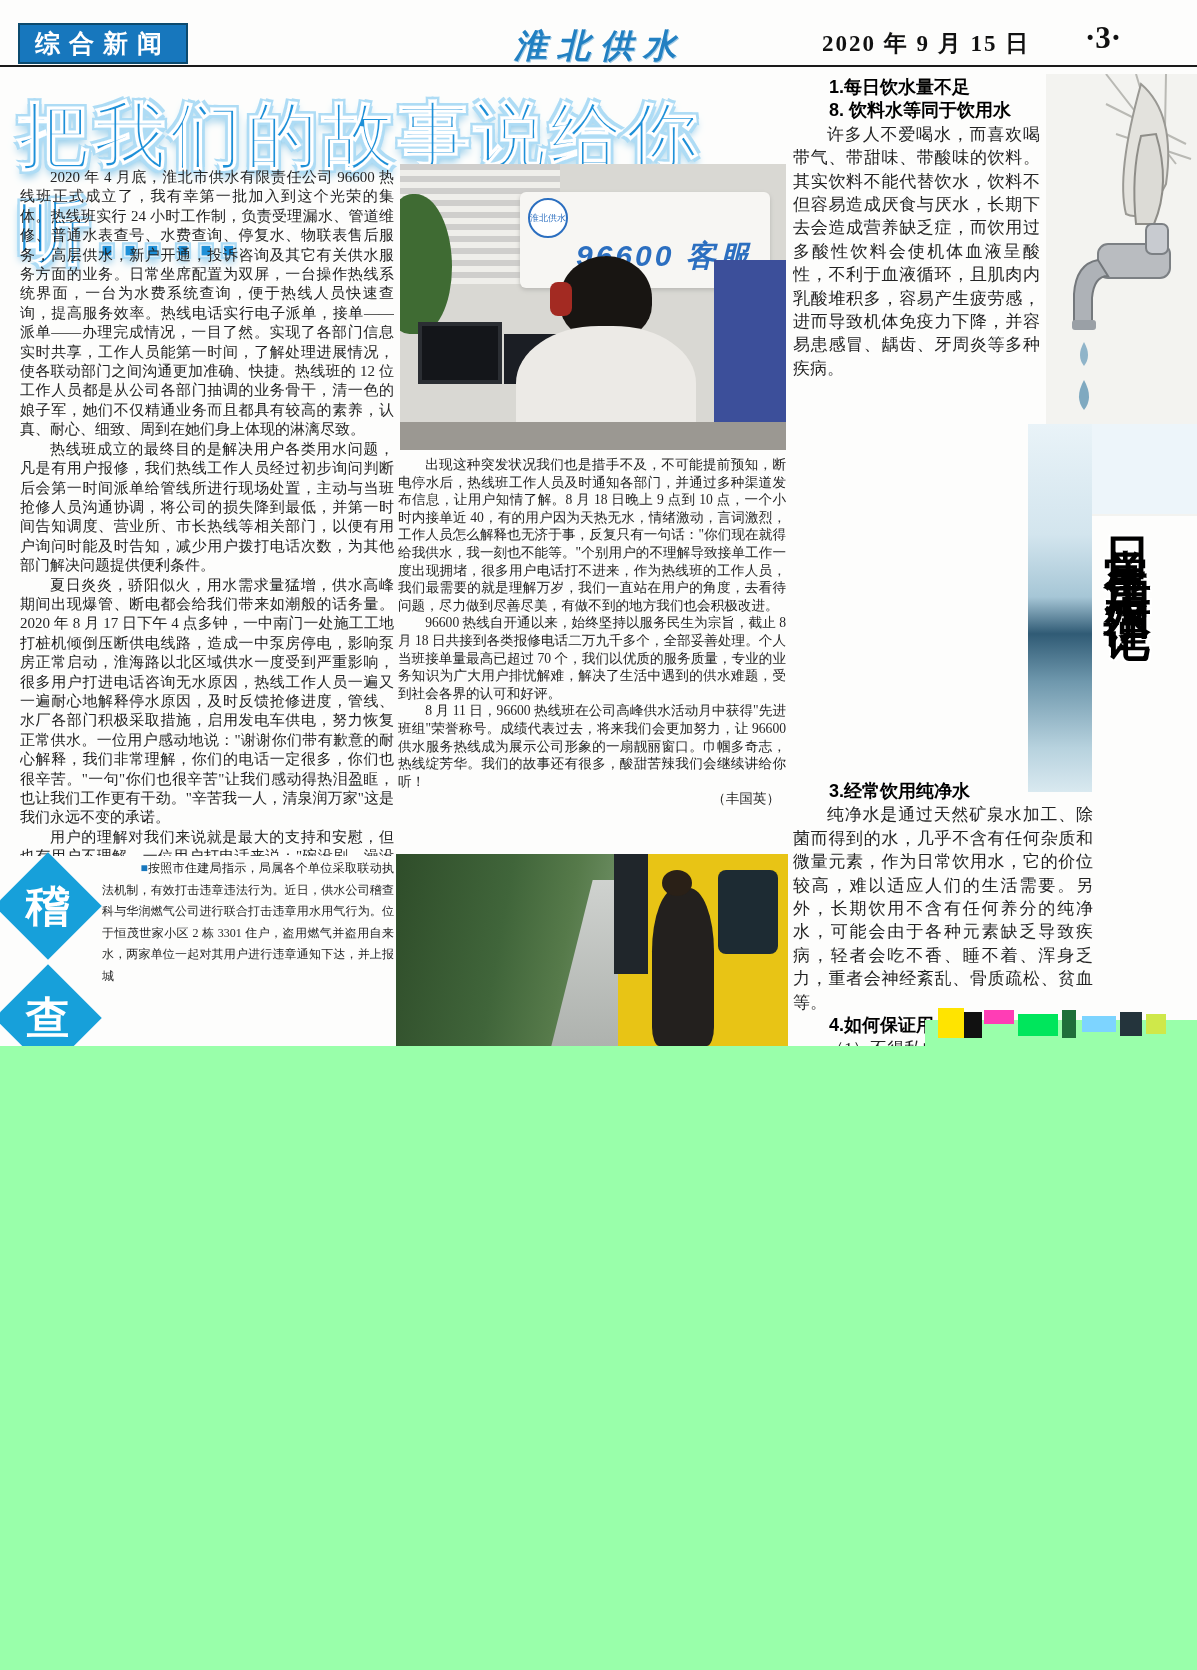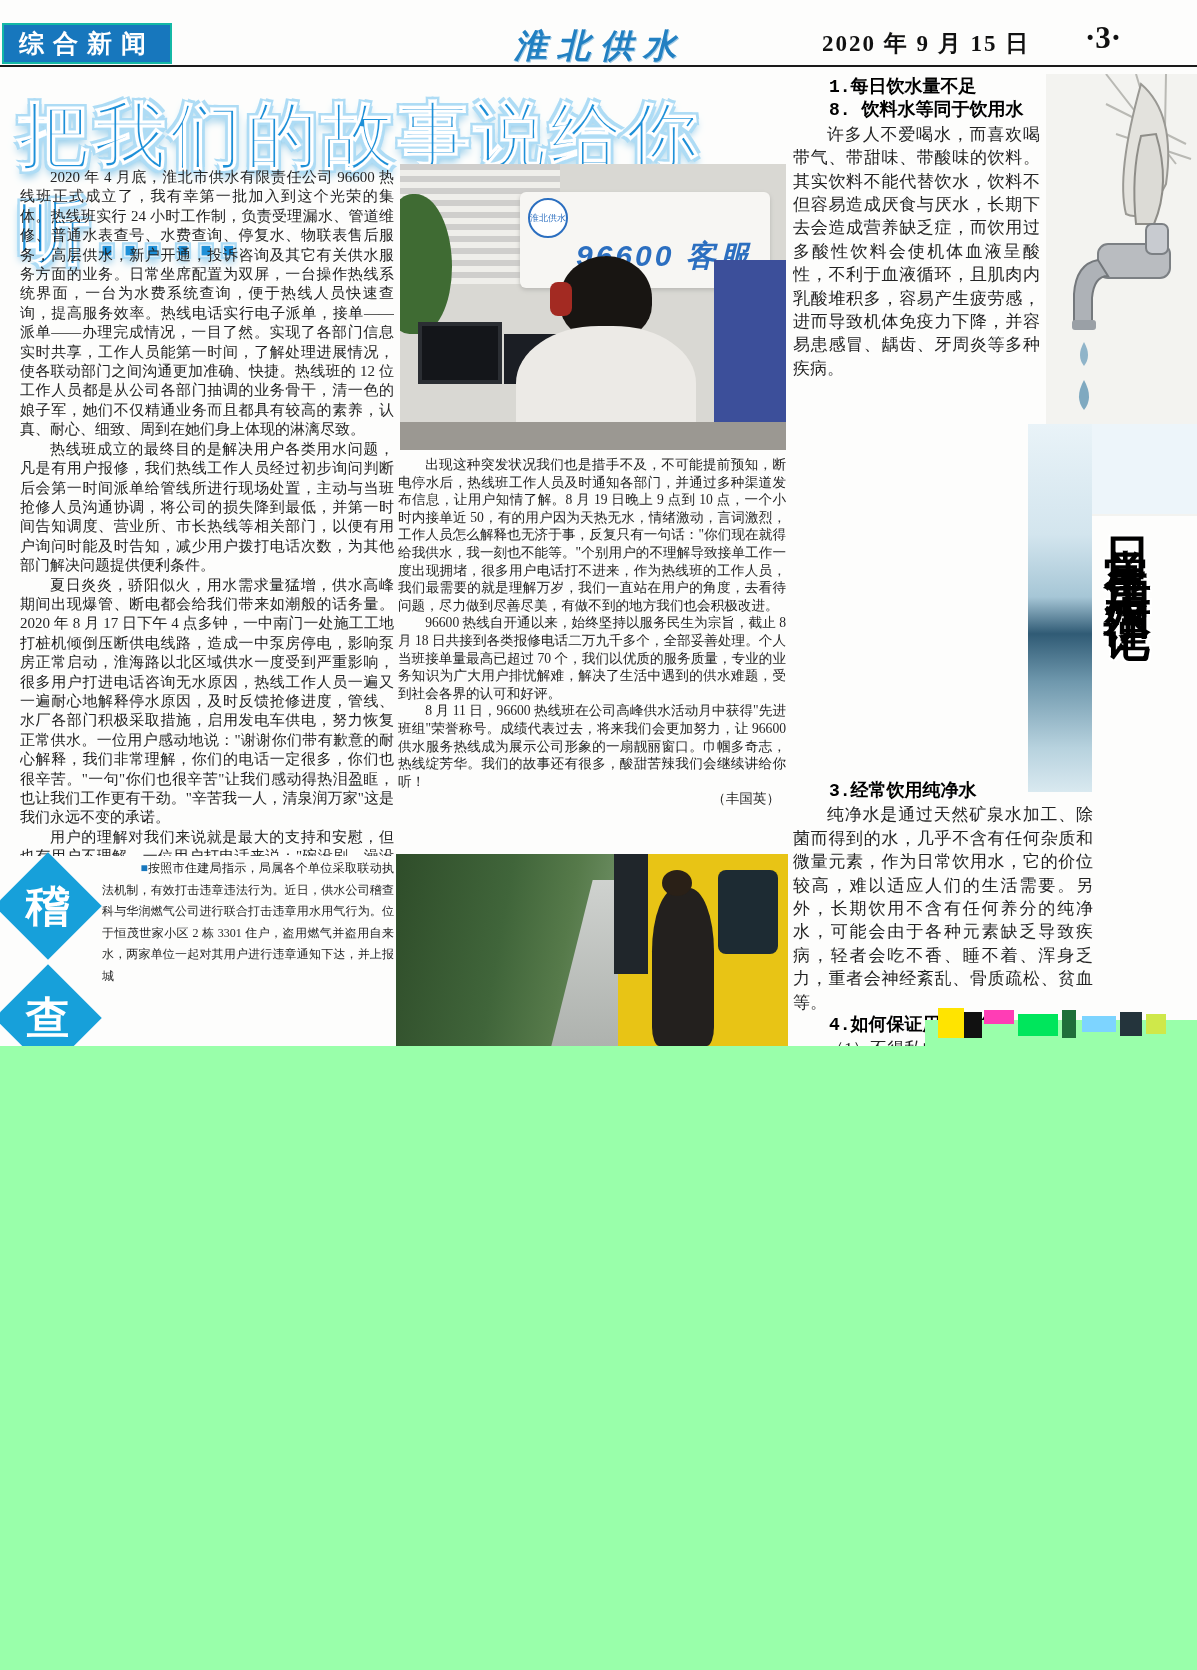--- a/index.html
+++ b/index.html
@@ -3,24 +3,24 @@
 <meta charset="utf-8">
 <style>
   * { margin:0; padding:0; box-sizing:border-box; }
   html,body { width:1197px; height:1670px; background:#ffffff; overflow:hidden;
     font-family:"Liberation Serif","DejaVu Serif",serif; color:#242424; }
   .abs { position:absolute; }
   #page { position:relative; width:1197px; height:1670px; background:#fdfdfc; }
 
   
   #hdr-rule { left:0; top:65px; width:1197px; height:2px; background:#1a1a1a; }
-  #section-box { left:2px; top:23px; width:170px; height:41px; background:#1777bd;
+  #section-box { left:18px; top:23px; width:170px; height:41px; background:#1777bd;
     color:#fff; font-family:"Liberation Sans","DejaVu Sans",sans-serif; font-weight:bold;
     font-size:25px; letter-spacing:9px; display:flex; align-items:center; justify-content:center;
-    border:2px solid #14b8a6; }
+    border:2px solid #0c4a6e; }
   #masthead { left:470px; top:24px; width:260px; text-align:center; color:#2280c2;
     font-size:33px; font-weight:bold; font-style:italic; letter-spacing:10px;
     text-shadow:1px 1px 0 #9cc8e4; }
   #date { left:822px; top:28px; font-size:23px; letter-spacing:2px; color:#111;font-weight:bold; }
   #pagenum { left:1085px; top:20px; font-size:31px; font-weight:bold; color:#111; }
 
   
   #headline { left:18px; top:88px; width:760px;
     font-family:"Liberation Sans","DejaVu Sans",sans-serif; font-weight:900; font-size:72px;
     letter-spacing:4px; color:#1e90d8; -webkit-text-stroke:1px #ffffff;
@@ -75,21 +75,21 @@
     border-radius:40% 40% 12% 12%; }
   .worker-head { position:absolute; right:96px; top:16px; width:30px; height:26px; background:#2a2017;
     border-radius:50%; }
 
   
   #rcol-top { left:793px; top:76px; width:247px; height:704px; overflow:hidden;
     font-size:17px; line-height:23.4px; }
   #rcol-bottom { left:793px; top:780px; width:300px; height:266px; overflow:hidden;
     font-size:17px; line-height:23.4px; }
   .rc p { text-indent:2em; text-align:justify; }
-  .rc h3 { font-family:Liberation Mono, monospace; font-size:18px;
+  .rc h3 { font-family:Liberation Sans, sans-serif; font-size:18px;
     font-weight:bold; color:#000; text-indent:2em; text-align:justify; }
 
   
   #faucet-art { left:1046px; top:74px; width:151px; height:442px; background:#f3f3f0; overflow:hidden; }
   
   #water-strip { left:1028px; top:424px; width:64px; height:368px;
     background:linear-gradient(#e8f2f7 0%,#cfe2ec 28%,#9dbfd0 48%,#2f5a74 58%,#4d7democ 0) ; }
   #water-strip { background:linear-gradient(180deg,#e9f3f8 0%,#d3e5ee 30%,#a6c6d6 47%,#305b75 57%,#6f98ad 70%,#b7d2de 88%,#d9e9f0 100%); }
   #water-wash { left:1092px; top:424px; width:105px; height:90px; background:#edf5fa; }
 
@@ -148,21 +148,21 @@
     <div class="monitor1"></div>
     <div class="monitor2"></div>
     <div class="person-hair"></div>
     <div class="headset"></div>
     <div class="person-shirt"></div>
     <div class="partition"></div>
     <div class="desk"></div>
   </div>
 
   <div class="abs bodycol" id="col2">
-    <p>出现这种突发状况我们也是措手不及，不可能提前预知，断电停水后，热线班工作人员及时通知各部门，并通过多种渠道发布信息，让用户知情了解。8 月 19 日晚上 9 点到 10 点，一个小时内接单近 50，有的用户因为天热无水，情绪激动，言词激烈，工作人员怎么解释也无济于事，反复只有一句话："你们现在就得给我供水，我一刻也不能等。"个别用户的不理解导致接单工作一度出现拥堵，很多用户电话打不进来，作为热线班的工作人员，我们最需要的就是理解万岁，我们一直站在用户的角度，去看待问题，尽力做到尽善尽美，有做不到的地方我们也会积极改进。</p>
+    <p>出现这种突发状况我们也是措手不及，不可能提前预知，断电停水后，热线班工作人员及时通知各部门，并通过多种渠道发布信息，让用户知情了解。8 月 18 日晚上 9 点到 10 点，一个小时内接单近 40，有的用户因为天热无水，情绪激动，言词激烈，工作人员怎么解释也无济于事，反复只有一句话："你们现在就得给我供水，我一刻也不能等。"个别用户的不理解导致接单工作一度出现拥堵，很多用户电话打不进来，作为热线班的工作人员，我们最需要的就是理解万岁，我们一直站在用户的角度，去看待问题，尽力做到尽善尽美，有做不到的地方我们也会积极改进。</p>
     <p>96600 热线自开通以来，始终坚持以服务民生为宗旨，截止 8 月 18 日共接到各类报修电话二万九千多个，全部妥善处理。个人当班接单量最高已超过 70 个，我们以优质的服务质量，专业的业务知识为广大用户排忧解难，解决了生活中遇到的供水难题，受到社会各界的认可和好评。</p>
     <p>8 月 11 日，96600 热线班在公司高峰供水活动月中获得"先进班组"荣誉称号。成绩代表过去，将来我们会更加努力，让 96600 供水服务热线成为展示公司形象的一扇靓丽窗口。巾帼多奇志，热线绽芳华。我们的故事还有很多，酸甜苦辣我们会继续讲给你听！</p>
     <p id="byline">（丰国英）</p>
   </div>
 
   <div class="abs" id="faucet-art">
     <svg width="151" height="442" viewBox="0 0 151 442">
 
       <path d="M60 0 L130 90 M90 0 L120 100 M120 0 L118 110 M60 30 L140 70 M70 60 L145 85" stroke="#b9b9b4" stroke-width="2" fill="none"></path>
       <path d="M95 10 Q130 40 120 110 Q100 150 80 140 Q70 100 95 10Z" fill="#e3e2dd" stroke="#9a9994" stroke-width="2"></path>

